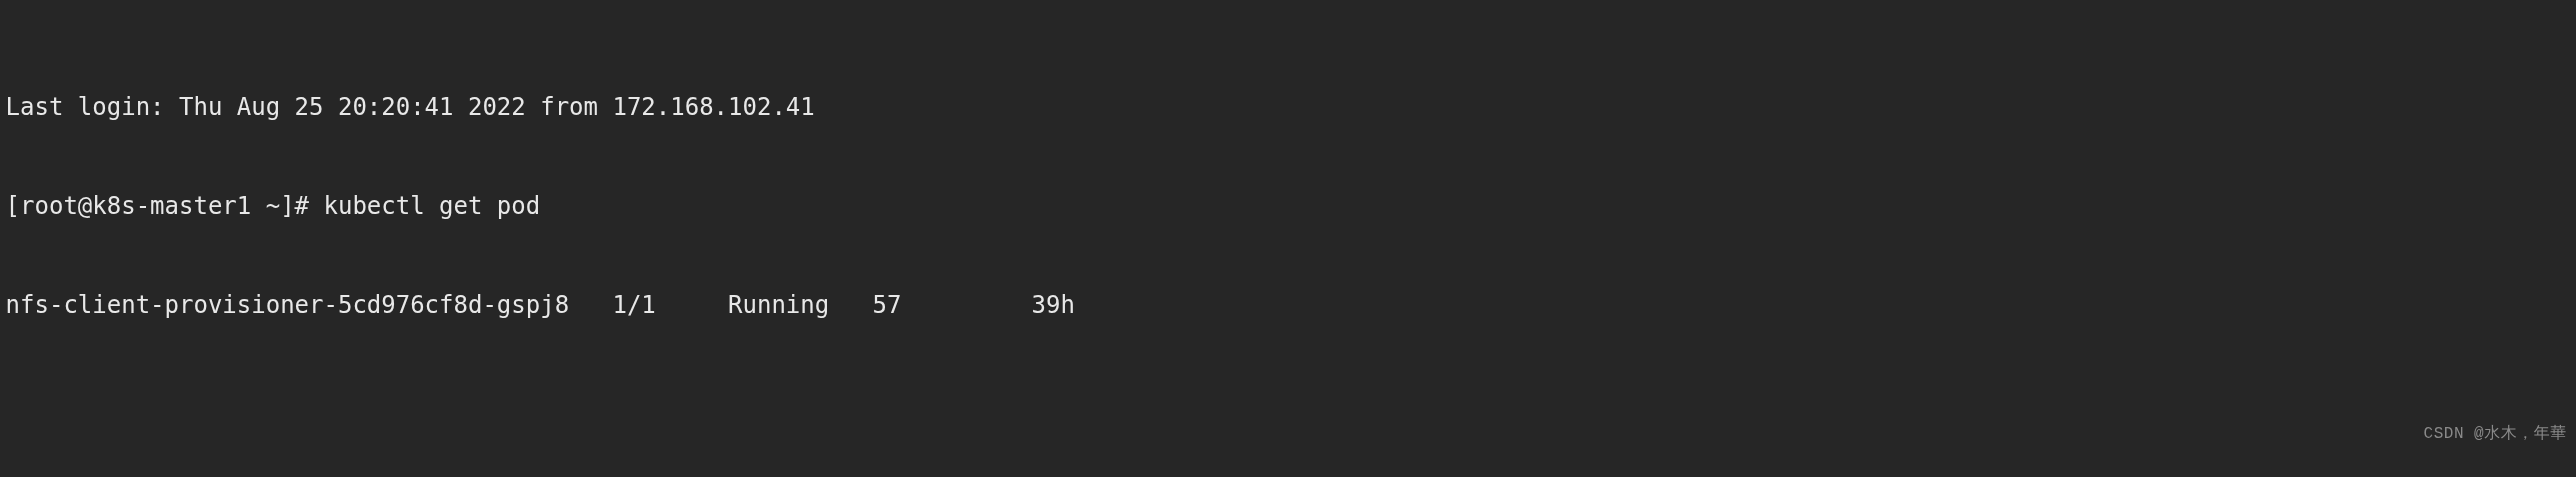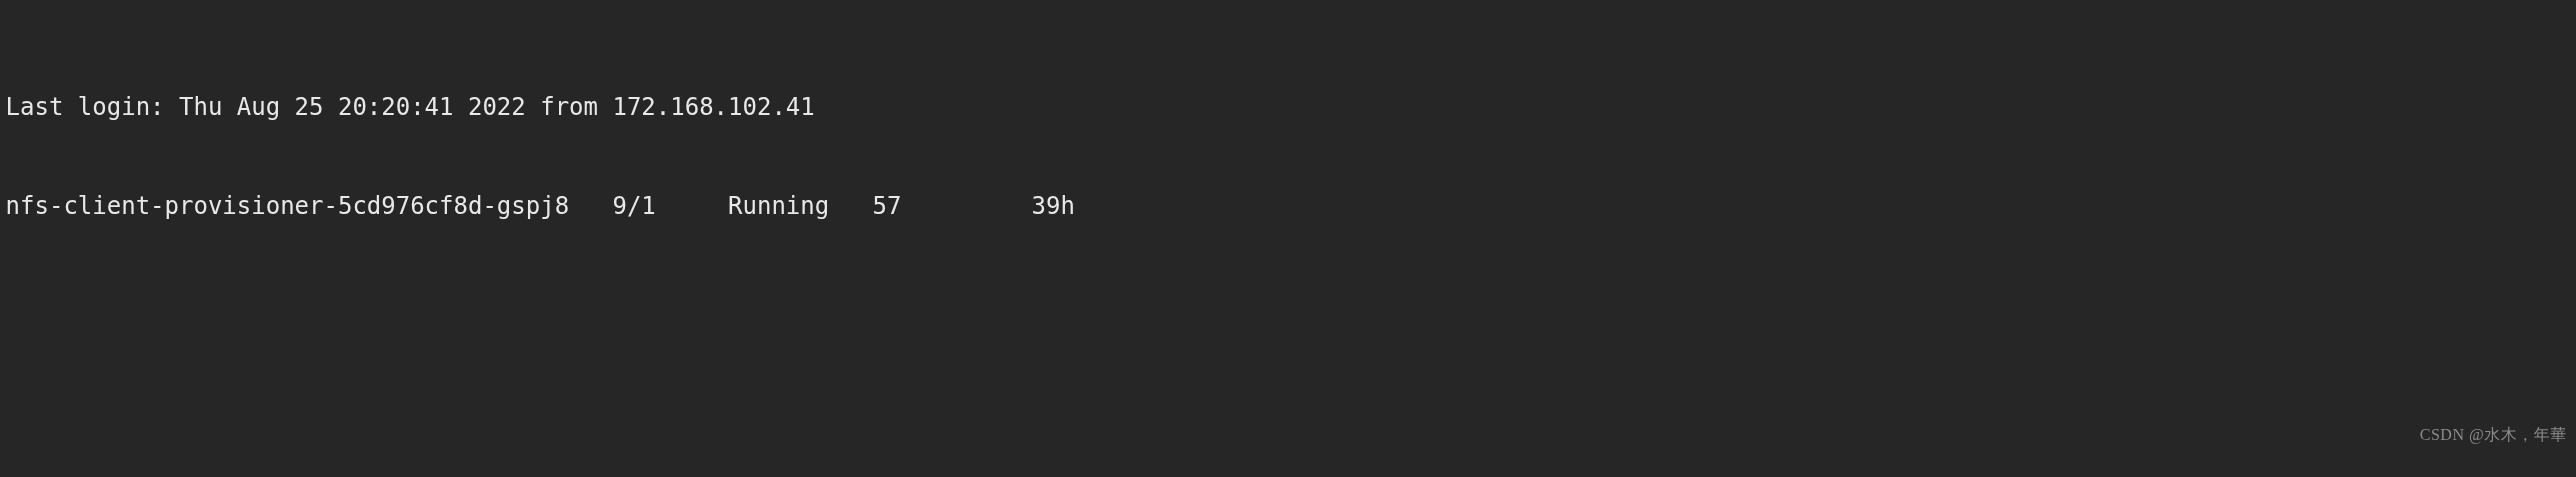--- a/index.html
+++ b/index.html
@@ -32,35 +32,36 @@
   .line {
     height: 33px;
     white-space: pre;
     letter-spacing: 0px;
     font-variant-ligatures: none;
   }
   #watermark {
     position: absolute;
     right: 9.3px;
     bottom: 26px;
-    font-family: Liberation Serif, serif;
+    font-family: Liberation Mono, monospace;
     font-size: 16px;
     color: #8a8a8a;
     letter-spacing: 0.5px;
     white-space: pre;
   }
 </style>
 </head>
 <body>
 
 <div id="terminal">
   <div id="screen">
 
     <div class="line">Last login: Thu Aug 25 20:20:41 2022 from 172.168.102.41</div>
-    <div class="line">nfs-client-provisioner-5cd976cf8d-gspj8   9/1     Running   57         39h</div>
+    <div class="line">[root@k8s-master1 ~]# kubectl get pod</div>
+    <div class="line">nfs-client-provisioner-5cd976cf8d-gspj8   1/1     Running   57         39h</div>
     
     
     
     
     
     
     
     
     
 

